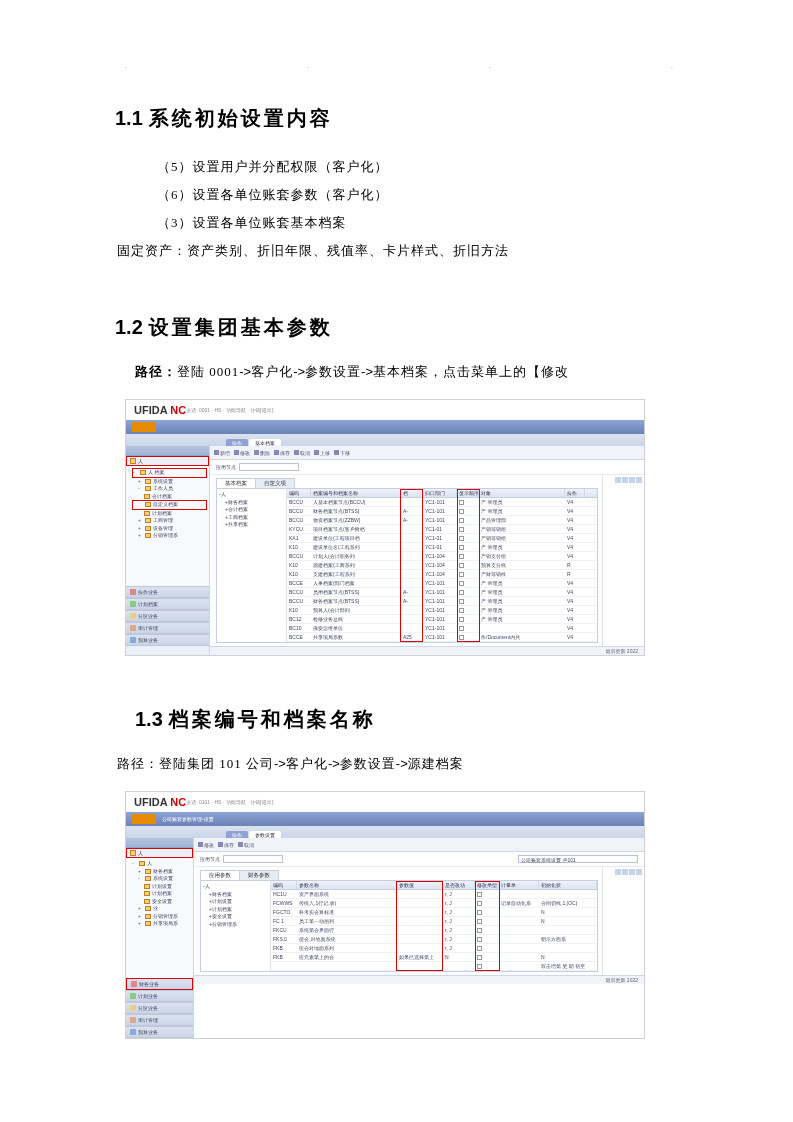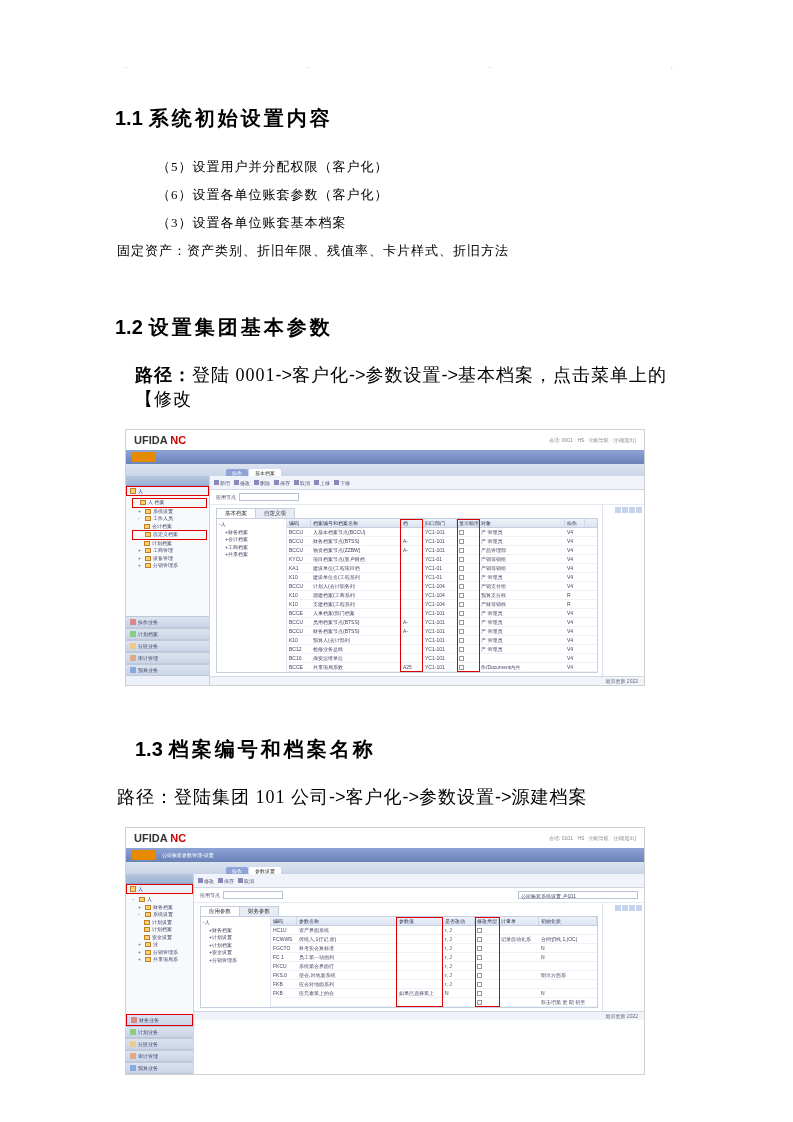--- a/index.html
+++ b/index.html
@@ -13,33 +13,33 @@
       padding: 60px 110px 40px 115px;
       position: relative;
     }
     .dots { display: flex; justify-content: space-between; color: #999; font-size: 9px; padding: 0 10px; margin-bottom: 35px; }
     h2 { font-size: 20px; font-weight: bold; margin-bottom: 22px; font-family: "SimSun", serif; letter-spacing: 3px; }
     h2 .num { font-family: Arial, sans-serif; letter-spacing: 0; margin-right: 6px; }
     .para { line-height: 2; font-size: 13px; margin-bottom: 2px; letter-spacing: 1px; }
     .indent { padding-left: 42px; }
     .body-text { padding-left: 2px; }
     .section { margin-bottom: 50px; }
-    .path-line { font-size: 18px; letter-spacing: 1px; margin-bottom: 18px; padding-left: 20px; }
+    .path-line { font-size: 13px; letter-spacing: 1px; margin-bottom: 18px; padding-left: 20px; }
     .path-line .bold { font-weight: bold; }
     .arrow { font-family: Arial, sans-serif; letter-spacing: 0; }
     .screenshot-frame {
       width: 520px;
       margin-left: 10px;
       border: 1px solid #d0d0d0;
       background: #f7f8fc;
       font-size: 6px;
       font-family: "Microsoft YaHei", sans-serif;
       color: #333;
     }
-    .ss-logo { padding: 4px 8px; font-family: Arial; font-weight: bold; font-size: 11px; color: #333; background: #fff; display:flex; justify-content:space-between; align-items:center;}
+    .ss-logo { padding: 4px 8px; font-family: Arial; font-weight: bold; font-size: 11px; color: #333; background: #fff; display:flex; align-items:center;}
     .ss-logo .right-info { font-size:5px; color:#888; font-weight:normal;}
     .ss-logo .red { color: #c00; }
     .ss-topbar { background: linear-gradient(#8fa3d6,#6a82b8); height: 14px; display:flex; align-items:center; padding:0 6px;}
     .ss-topbar .orange-btn { background:#e68a00; height:10px; width:24px; border-radius:1px;}
     .ss-tabbar { background: linear-gradient(#dbe3ef,#c9d5e8); height: 12px; display:flex; align-items:flex-end; padding-left:100px; gap:1px;}
     .ss-tabbar .tab { background:#8fa3d6; color:#fff; font-size:5px; padding:1px 6px 0; border-radius:2px 2px 0 0;}
     .ss-tabbar .tab.active { background:#fff; color:#333;}
     .ss-body { display:flex; }
     .ss-sidebar { width: 84px; background:#ecf0f8; border-right:1px solid #c9d5e8;}
     .ss-sidebar-top { background:linear-gradient(#b7c5df,#9eb3d5); height:10px; border-bottom:1px solid #8fa3d6;}

